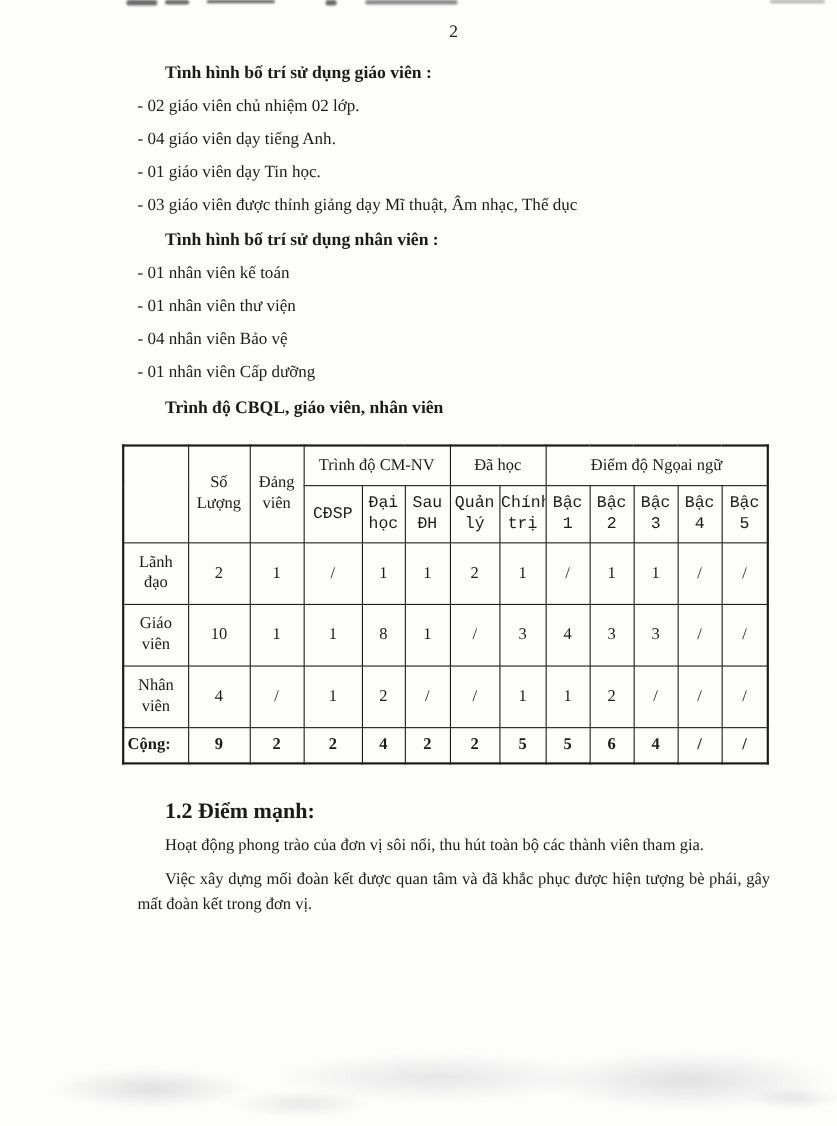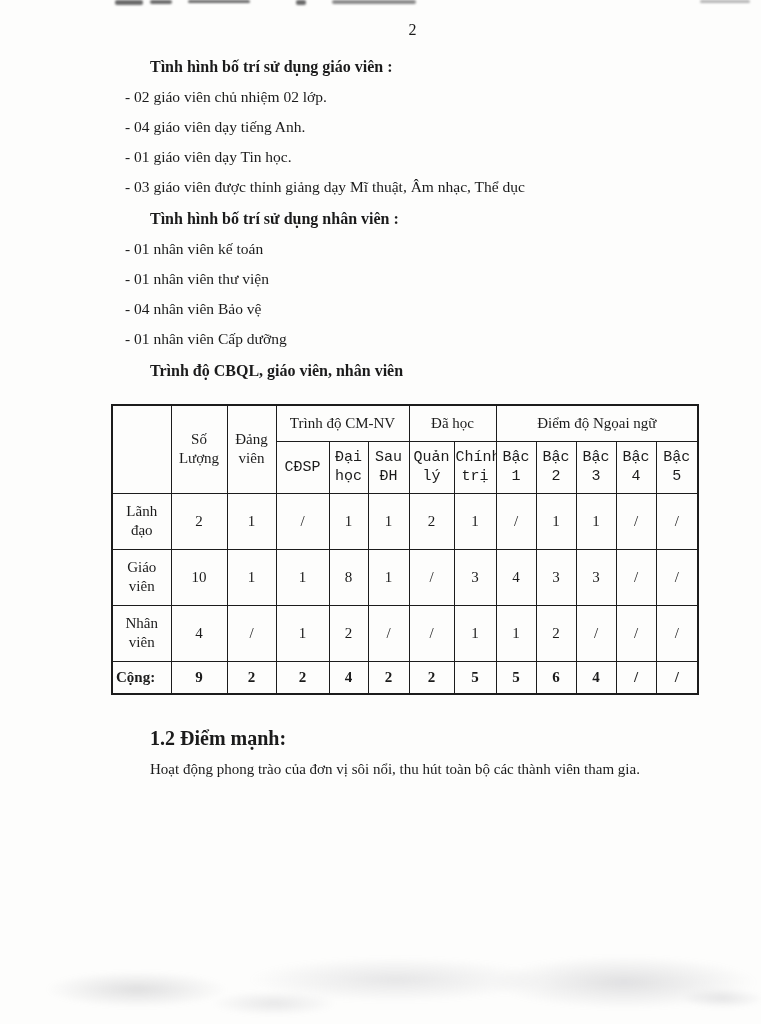--- a/index.html
+++ b/index.html
@@ -230,16 +230,17 @@
       <td>6</td>
       <td>4</td>
       <td>/</td>
       <td>/</td>
     </tr>
   </tbody>
     </table>
 
   <div class="strengths-heading">1.2 Điểm mạnh:</div>
   <div class="para">Hoạt động phong trào của đơn vị sôi nổi, thu hút toàn bộ các thành viên tham gia.</div>
+  <div class="para">Việc xây dựng mối đoàn kết được quan tâm và đã khắc phục được hiện tượng bè phái, gây mất đoàn kết trong đơn vị.</div>
 
 </div>
 
 <div class="noise-bottom"></div>
 
 </body></html>

